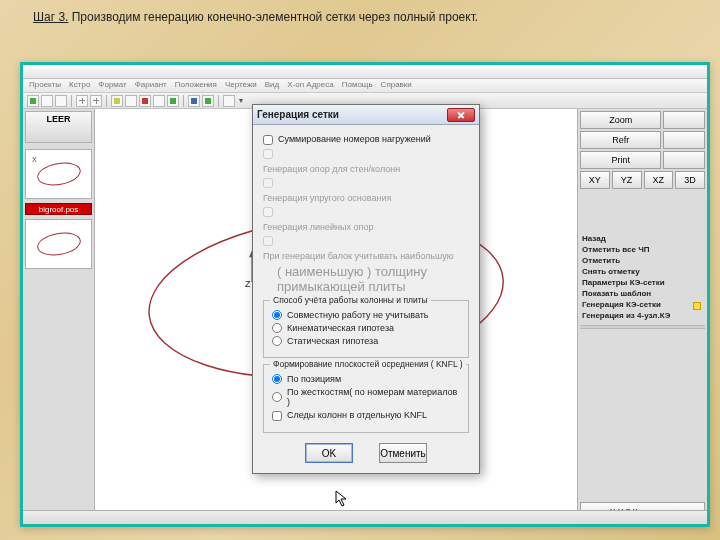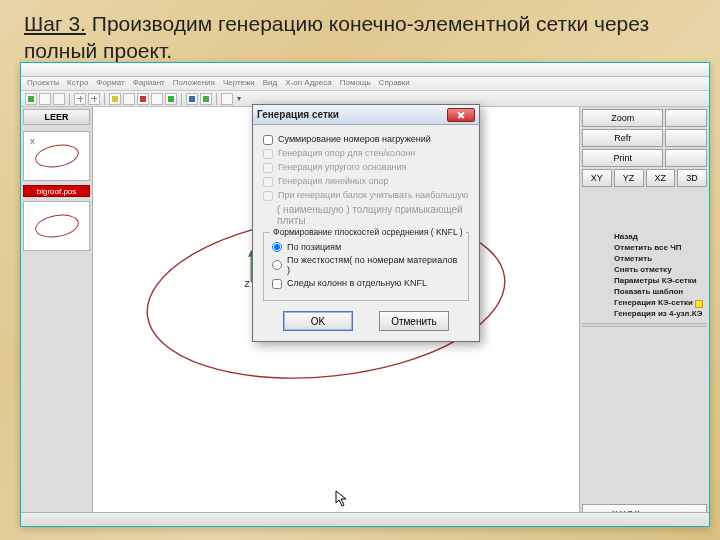--- a/index.html
+++ b/index.html
@@ -5,32 +5,32 @@
   * { box-sizing: border-box; margin: 0; padding: 0; }
   body {
     font-family: Tahoma, Arial, sans-serif;
     font-size: 9px;
     width: 720px; height: 540px;
     background: linear-gradient(135deg,#e8d5a8 0%,#e0c890 30%,#e8d5a8 60%,#d8c080 100%);
     overflow: hidden;
     position: relative;
   }
   .heading {
-    padding: 10px 24px 4px 24px;
-    font-size: 21px;
+    padding: 10px 24px 4px 33px;
+    font-size: 12px;
     color: #222;
     line-height: 1.3;
   }
   .heading .step { text-decoration: underline; }
   .appwin {
     position: absolute;
     left: 20px; top: 62px;
     width: 690px; height: 465px;
     background: #e8e8e8;
-    border: 1px solid #14b8a6;
+    border: 3px solid #14b8a6;
     box-shadow: 0 2px 8px rgba(0,0,0,0.2);
   }
   .titlebar {
     height: 14px;
     background: linear-gradient(#fdfdfd,#e4e4e4);
     border-bottom: 1px solid #c0c0c0;
   }
   .menubar {
     height: 14px;
     background: linear-gradient(#f8f8f8,#e8e8e8);
@@ -72,21 +72,21 @@
     display: flex;
   }
   .leftpanel {
     width: 72px;
     background: #dcdcdc;
     border-right: 1px solid #b0b0b0;
     display: flex; flex-direction: column;
     gap: 2px;
   }
   .leer {
-    height: 16px;
+    height: 32px;
     background: linear-gradient(#f8f8f8,#d8d8d8);
     border: 1px solid #b0b0b0;
     margin: 2px;
     text-align: center;
     font-weight: bold;
     font-size: 9px;
     line-height: 14px;
   }
   .thumb {
     height: 50px;
@@ -153,21 +153,21 @@
   }
   .rbtn.wide{flex:2;}
   .rbtn.square{flex:1;}
   .cmdlist {
     margin-top: 40px;
     background: #dcdcdc;
     font-size: 8px;
     color: #222;
     padding: 2px 0;
   }
-  .cmdlist div { padding: 1px 2px; cursor:pointer; position:relative;margin-left:30px; }
+  .cmdlist div { padding: 1px 2px; cursor:pointer; position:relative; }
   .cmdlist div.bold { font-weight: bold; }
   .cmdlist div.mark::after{
     content:""; position:absolute; right:4px; top:3px;
     width:6px;height:6px;background:#ffdc3c;border:1px solid #c9a400;
   }
   .statusbox {
     margin-top: auto;
     height: 20px;
     background: linear-gradient(#fdfdfd,#e0e0e0);
     border: 1px solid #a0a0a0;
@@ -207,38 +207,38 @@
     cursor:pointer;
   }
   .dlg-close::before,.dlg-close::after{
     content:"";position:absolute;left:50%;top:50%;width:8px;height:1.5px;background:#fff;
   }
   .dlg-close::before{transform:translate(-50%,-50%) rotate(45deg);}
   .dlg-close::after{transform:translate(-50%,-50%) rotate(-45deg);}
   .dlg-body { padding: 6px 10px 10px 10px; font-size:9px; color:#222; }
   .chk { display:flex; gap:5px; align-items:flex-start; margin: 3px 0; }
   .chk input { margin-top:1px; width:10px;height:10px; }
-  .chk.disabled { color:#9a9a9a; }
-  .chk.sub { padding-left:14px; font-size:10px; }
+  .chk.disabled { color:#9a9a9a;flex-direction:column; }
+  .chk.sub { padding-left:14px; font-size:13px; }
   .grp {
     border:1px solid #b8b8b8;
     margin-top:6px;
     padding: 6px 8px 8px 8px;
     position: relative;
   }
   .grp-title {
     position:absolute; top:-6px; left:6px;
     background:#efefef; padding:0 3px;
     font-size:8.5px;
   }
   .rad { display:flex; gap:5px; align-items:center; margin:3px 0; }
   .rad input { width:10px;height:10px; }
   .dlg-btns { display:flex; gap:26px; justify-content:center; margin-top:10px;}
   .dlg-btn {
-    width: 70px; height: 20px;
+    width: 48px; height: 20px;
     background: linear-gradient(#fdfdfd,#e0e0e0);
     border:1px solid #888;
     font-size:10px;
     cursor:pointer;
   }
   .dlg-btn.primary { border:1px solid #4a76c8; box-shadow:0 0 0 1px #9fb8e4 inset;}
   .cursor {
     position:absolute; left:335px; top:490px; z-index:60;
     width:14px;height:18px;
   }
@@ -385,20 +385,35 @@
         <span>Генерация линейных опор</span>
       </label>
     <label class="chk disabled">
         <input type="checkbox" disabled="" style="">
         <span>При генерации балок учитывать  наибольшую</span>
       </label>
     <div class="chk disabled sub">
         <span>( наименьшую ) толщину  примыкающей  плиты</span>
       </div>
 
+    <div class="grp">
+      <div class="grp-title">Способ учёта работы колонны и плиты</div>
+      <label class="rad">
+          <input type="radio" name="g1" checked="" style="">
+          <span>Совместную работу не учитывать</span>
+        </label>
+      <label class="rad">
+          <input type="radio" name="g1" style="">
+          <span>Кинематическая гипотеза</span>
+        </label>
+      <label class="rad">
+          <input type="radio" name="g1" style="">
+          <span>Статическая гипотеза</span>
+        </label>
+    </div>
 
     <div class="grp">
       <div class="grp-title">Формирование плоскостей осреднения  ( KNFL )</div>
       <label class="rad">
           <input type="radio" name="g2" checked="" style="">
           <span>По позициям</span>
         </label>
       <label class="rad">
           <input type="radio" name="g2" style="">
           <span>По жесткостям( по номерам материалов )</span>

